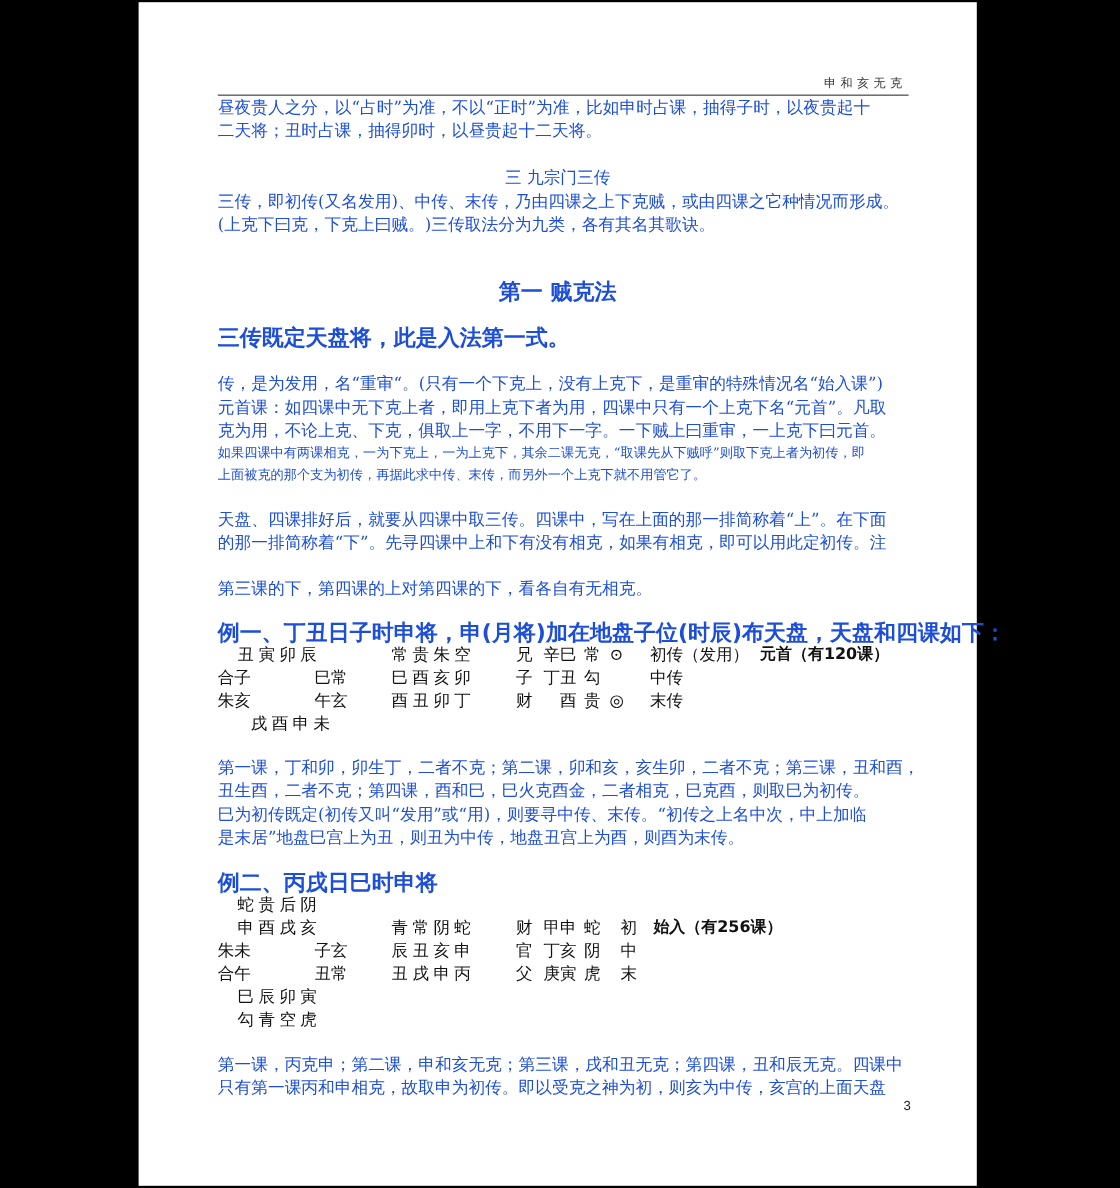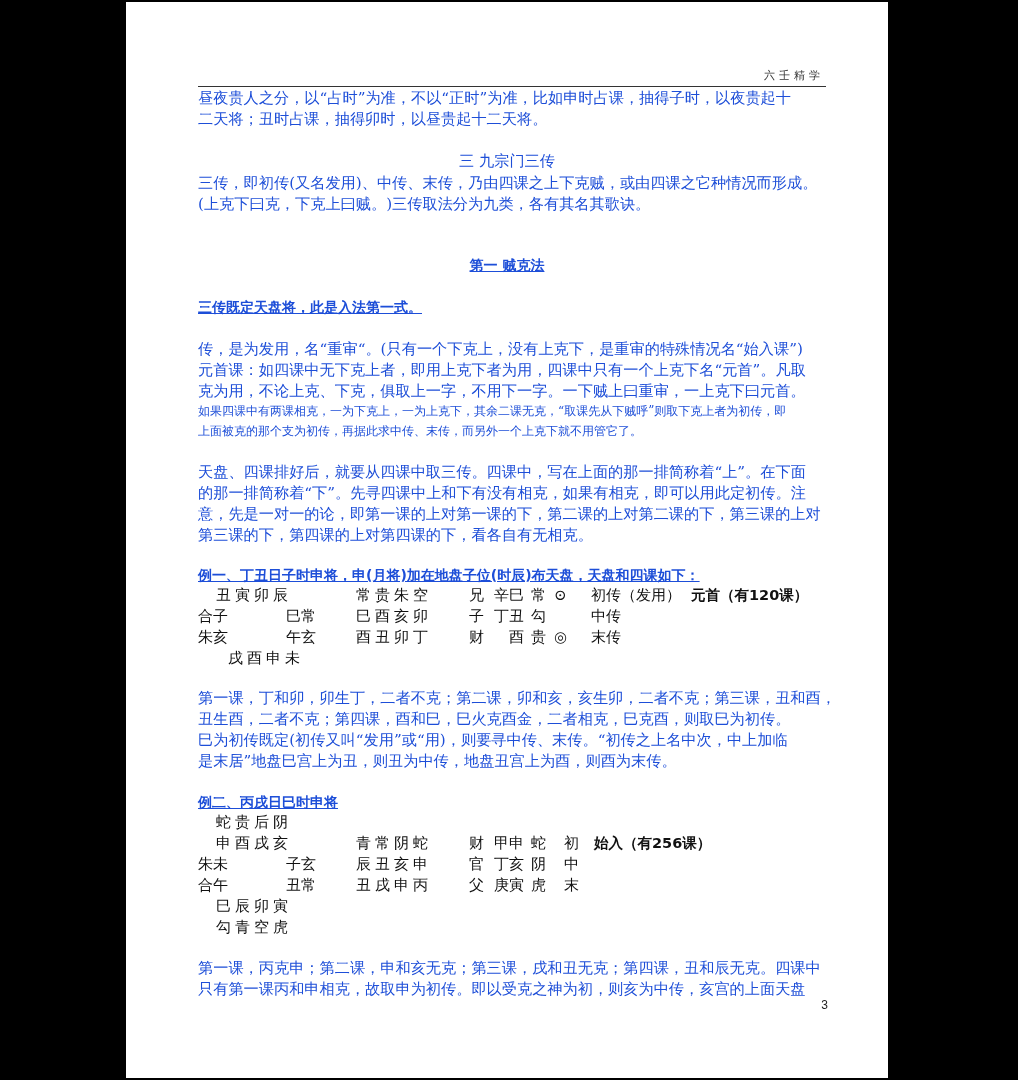--- a/index.html
+++ b/index.html
@@ -17,51 +17,50 @@
   }
   .hdr-rule {
     position: absolute; left: 72px; right: 62px; top: 84px; height: 0;
     border-top: 1.5px solid #333;
   }
   .line {
     position: absolute; left: 72px; white-space: nowrap; font-size: 15.2px;
     color: #1d4ed8; line-height: 20px;
   }
   .small { font-size: 12px; }
-  .bold { font-weight: bold; font-family: "DejaVu Sans", "Liberation Sans", sans-serif; font-size: 14px; text-decoration: underline; }
+  .bold { font-weight: bold; font-family: "DejaVu Sans", "Liberation Sans", sans-serif; font-size: 20px; }
   .center { left: 0; right: 0; text-align: center; }
   .cell { position: absolute; white-space: nowrap; font-size: 15px; color: #111; line-height: 20px; letter-spacing: 4px; }
   .cellb { font-weight: bold; font-family: "DejaVu Sans", "Liberation Sans", sans-serif; font-size: 14.5px; letter-spacing: 0; }
   .pgnum { position: absolute; right: 60px; top: 996px; font-size: 12px; font-family: "Liberation Sans", sans-serif; color: #222; }
 </style>
 </head>
 <body>
 
 <div class="page">
-  <div class="hdr-text">六壬精学</div>
+  <div class="hdr-text">申和亥无克</div>
   <div class="hdr-rule"></div>
 
   <div class="line" style="top:86px">昼夜贵人之分，以“占时”为准，不以“正时”为准，比如申时占课，抽得子时，以夜贵起十</div>
   <div class="line" style="top:107px">二天将；丑时占课，抽得卯时，以昼贵起十二天将。</div>
 
   <div class="line center" style="top:149px">三  九宗门三传</div>
   <div class="line" style="top:171px">三传，即初传(又名发用)、中传、末传，乃由四课之上下克贼，或由四课之它种情况而形成。</div>
   <div class="line" style="top:192px">(上克下曰克，下克上曰贼。)三传取法分为九类，各有其名其歌诀。</div>
 
   <div class="line center bold" style="top:253px">第一  贼克法</div>
   <div class="line bold" style="top:295px">三传既定天盘将，此是入法第一式。</div>
   <div class="line" style="top:337px">传，是为发用，名“重审“。(只有一个下克上，没有上克下，是重审的特殊情况名“始入课”)</div>
   <div class="line" style="top:358px">元首课：如四课中无下克上者，即用上克下者为用，四课中只有一个上克下名“元首”。凡取</div>
   <div class="line" style="top:379px">克为用，不论上克、下克，俱取上一字，不用下一字。一下贼上曰重审，一上克下曰元首。</div>
   <div class="line small" style="top:399px">如果四课中有两课相克，一为下克上，一为上克下，其余二课无克，“取课先从下贼呼”则取下克上者为初传，即</div>
   <div class="line small" style="top:419px">上面被克的那个支为初传，再据此求中传、末传，而另外一个上克下就不用管它了。</div>
 
   <div class="line" style="top:460px">天盘、四课排好后，就要从四课中取三传。四课中，写在上面的那一排简称着“上”。在下面</div>
   <div class="line" style="top:481px">的那一排简称着“下”。先寻四课中上和下有没有相克，如果有相克，即可以用此定初传。注</div>
-  <div class="line" style="top:502px">意，先是一对一的论，即第一课的上对第一课的下，第二课的上对第二课的下，第三课的上对</div>
   <div class="line" style="top:523px">第三课的下，第四课的上对第四课的下，看各自有无相克。</div>
 
   <div class="line bold" style="top:563px">例一、丁丑日子时申将，申(月将)加在地盘子位(时辰)布天盘，天盘和四课如下：</div>
   <div>
     <div class="cell" style="left:90px;top:583px">丑寅卯辰</div>
     <div class="cell" style="left:72px;top:604px;letter-spacing:0">合子</div>
     <div class="cell" style="left:160px;top:604px;letter-spacing:0">巳常</div>
     <div class="cell" style="left:72px;top:625px;letter-spacing:0">朱亥</div>
     <div class="cell" style="left:160px;top:625px;letter-spacing:0">午玄</div>
     <div class="cell" style="left:102px;top:646px">戌酉申未</div>

